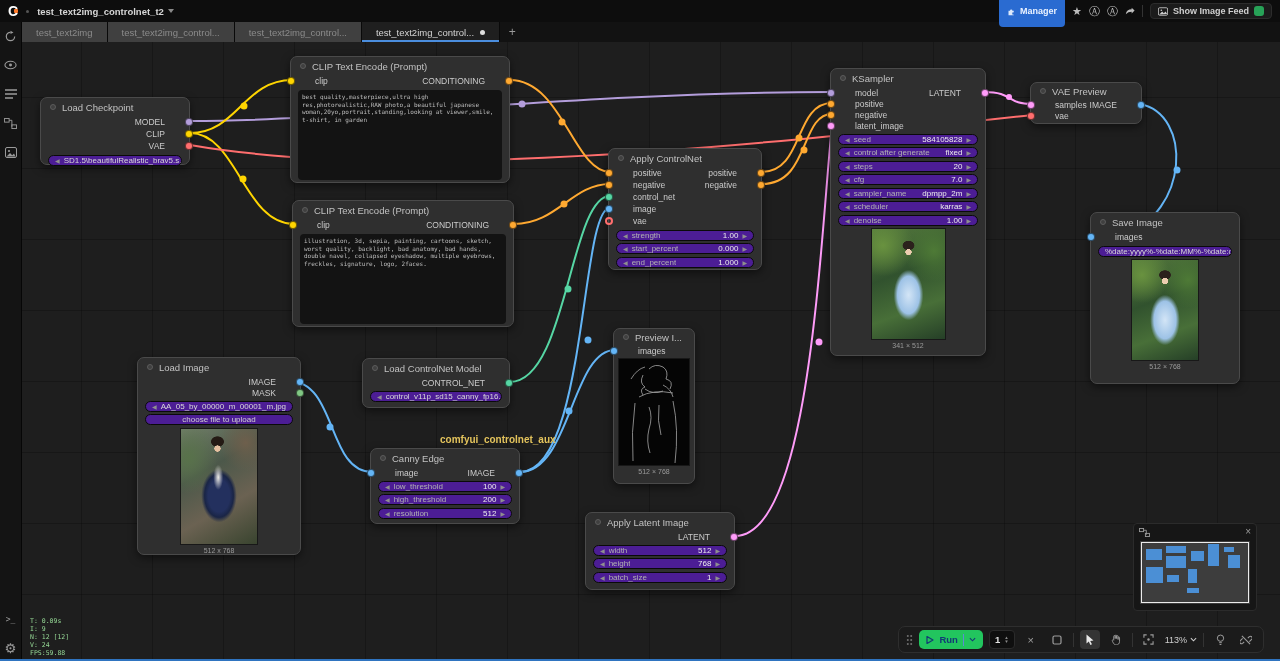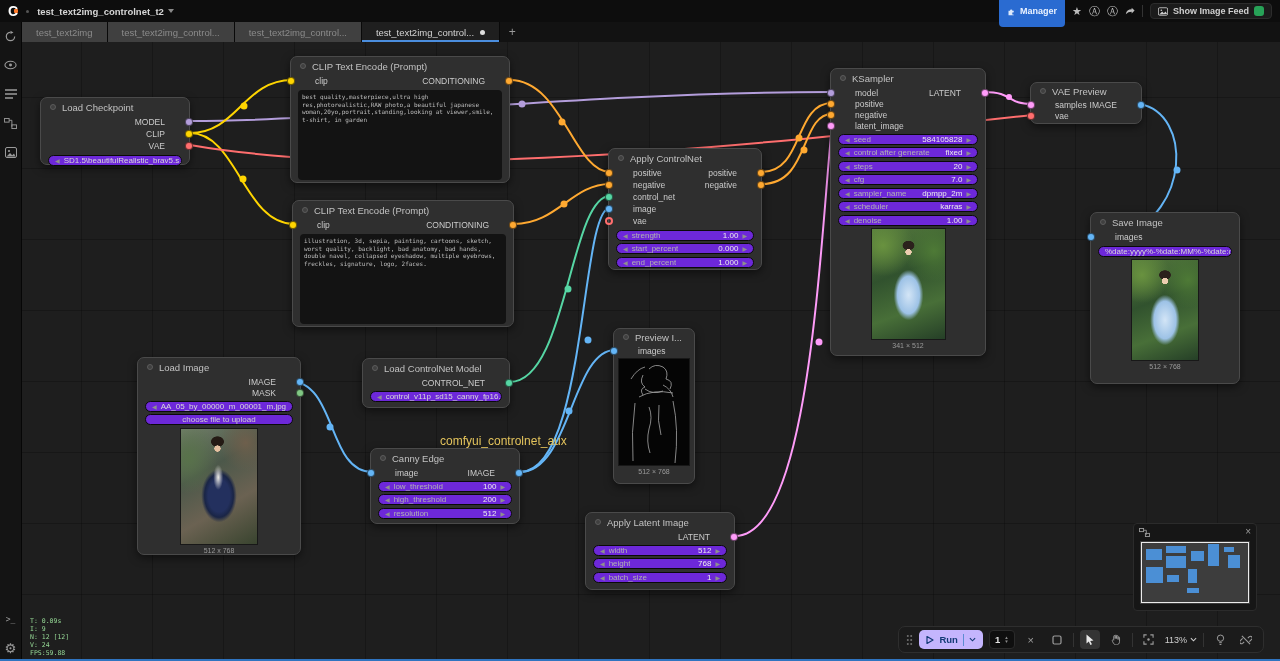--- a/index.html
+++ b/index.html
@@ -46,32 +46,32 @@
   .nrow{display:flex;justify-content:space-between;align-items:center;height:12px;font-size:8.5px}
   .slot{display:flex;align-items:center;gap:20px}
   .slot.in{margin-left:-4px}
   .slot.out{margin-right:-4px;margin-left:auto}
   .slot em{font-style:normal;color:#cbcbcb;white-space:nowrap}
   .port{width:8px;height:8px;border-radius:50%;border:1px solid rgba(0,0,0,.55)}
   .port.hollow{background:transparent !important;border:2px solid #ff6e6e}
   .pc-model{background:#b39ddb}.pc-clip{background:#ffd500}.pc-vae{background:#ff6e6e}
   .pc-cond{background:#ffa931}.pc-latent{background:#ff9cf9}.pc-image{background:#64b5f6}
   .pc-mask{background:#81c784}.pc-cnet{background:#56d6a4}
-  .widget{display:flex;align-items:center;gap:4px;height:11px;margin:2.5px 7px;padding:0 6px;background:#6d28d9;border:1px solid #0a0a0a;border-radius:7px;font-size:8px;color:#bdbdbd;cursor:pointer;white-space:nowrap;overflow:hidden}
+  .widget{display:flex;align-items:center;gap:4px;height:11px;margin:2.5px 7px;padding:0 6px;background:#4c1d95;border:1px solid #0a0a0a;border-radius:7px;font-size:8px;color:#bdbdbd;cursor:pointer;white-space:nowrap;overflow:hidden}
   .al::before{content:"◀";font-size:6px;color:#8f8f8f}
   .ar::before{content:"▶";font-size:6px;color:#8f8f8f}
   .wname{color:#b2b2b2;overflow:hidden;text-overflow:ellipsis}
   .wval{margin-left:auto;color:#ececec}
   .widget.combo{justify-content:space-between}
   .widget.combo .wval{margin:0 auto;color:#d8d8d8}
   .widget.btn{justify-content:center;color:#d0d0d0}
   .ntext{margin:3px 7px;padding:3px 4px;background:#131313;border-radius:4px;font-family:"DejaVu Sans Mono",monospace;font-size:6px;line-height:7.5px;color:#bcbcbc;overflow:hidden}
   .nimg{display:block;margin:2px auto 1px;border:1px solid #181818;overflow:hidden;position:relative}
   .imglabel{text-align:center;font-size:7px;color:#9a9a9a;line-height:9px}
-  .node-badge{position:absolute;font-size:12px;font-weight:400;color:#e3c35c;z-index:3;white-space:nowrap}
+  .node-badge{position:absolute;font-size:10px;font-weight:700;color:#e3c35c;z-index:3;white-space:nowrap}
   .photo-blue{background:
     radial-gradient(circle 5px at 50% 21%, #edcdb0 60%, rgba(0,0,0,0) 66%),
     radial-gradient(ellipse 10px 8px at 50% 15%, #2b211c 55%, rgba(0,0,0,0) 62%),
     radial-gradient(ellipse 20px 34px at 50% 60%, #d3e5f6 0%, #9dc2e6 55%, rgba(0,0,0,0) 74%),
     radial-gradient(ellipse 60% 40% at 15% 15%, #69923f 0%, rgba(0,0,0,0) 70%),
     radial-gradient(ellipse 60% 40% at 85% 20%, #4e7a36 0%, rgba(0,0,0,0) 70%),
     linear-gradient(160deg, #55793d 0%, #31522e 40%, #486f38 70%, #253f27 100%)}
   .photo-navy{background:
     radial-gradient(circle 5px at 48% 17%, #e6c0a0 60%, rgba(0,0,0,0) 66%),
     radial-gradient(ellipse 11px 9px at 48% 11%, #241a14 55%, rgba(0,0,0,0) 62%),
@@ -86,21 +86,21 @@
   .minimap{position:absolute;left:1111px;top:481px;width:124px;height:88px;background:#161616;border:1px solid #2b2b2b;border-radius:4px;z-index:6}
   .mm-head{height:16px;display:flex;justify-content:space-between;align-items:center;padding:0 5px}
   .mm-close{background:none;border:none;color:#9a9a9a;font-size:10px;cursor:pointer;line-height:1}
   .mm-map{position:absolute;left:6px;right:6px;top:17px;bottom:6px;background:#3d3d3d}
   .mm-vp{position:absolute;inset:1px;border:1.5px solid #ececec}
   .mm-node{position:absolute;background:#4b8fd5}
 
   
   .toolbar{position:absolute;right:16px;bottom:8px;height:27px;background:#1b1b1b;border:1px solid #2e2e2e;border-radius:7px;display:flex;align-items:center;padding:0 7px;gap:6px;z-index:6}
   .drag-dots{width:7px;height:12px;background-image:radial-gradient(circle 1px,#666 1px,transparent 1.4px);background-size:3.5px 4px;cursor:grab}
-  .run-btn{display:flex;align-items:center;gap:5px;background:#c4b5fd;border:none;border-radius:5px;height:19px;padding:0 7px;color:#123a75;font-size:9.5px;font-weight:700;cursor:pointer}
+  .run-btn{display:flex;align-items:center;gap:5px;background:#22c55e;border:none;border-radius:5px;height:19px;padding:0 7px;color:#123a75;font-size:9.5px;font-weight:700;cursor:pointer}
   .run-div{width:1px;height:12px;background:#5c8cd2}
   .count-box{display:flex;align-items:center;gap:4px;background:#0f0f0f;border:1px solid #2b2b2b;border-radius:4px;height:19px;padding:0 5px;color:#e3e3e3;font-size:9.5px;font-weight:700}
   .steppers{display:flex;flex-direction:column;line-height:4px;font-size:4.5px;color:#8a8a8a}
   .tbtn{width:20px;height:19px;display:flex;align-items:center;justify-content:center;background:none;border:none;color:#9d9d9d;font-size:11px;cursor:pointer;border-radius:4px}
   .tbtn.active{background:#343434;color:#e8e8e8}
   .tdiv{width:1px;height:14px;background:#333}
   .zoom-btn{display:flex;align-items:center;gap:3px;background:none;border:none;color:#cecece;font-size:9px;cursor:pointer}
 
   
   .debug{position:absolute;left:8px;bottom:4px;z-index:3;font-family:"DejaVu Sans Mono",monospace;font-size:6.5px;line-height:8px;color:#94d694}

